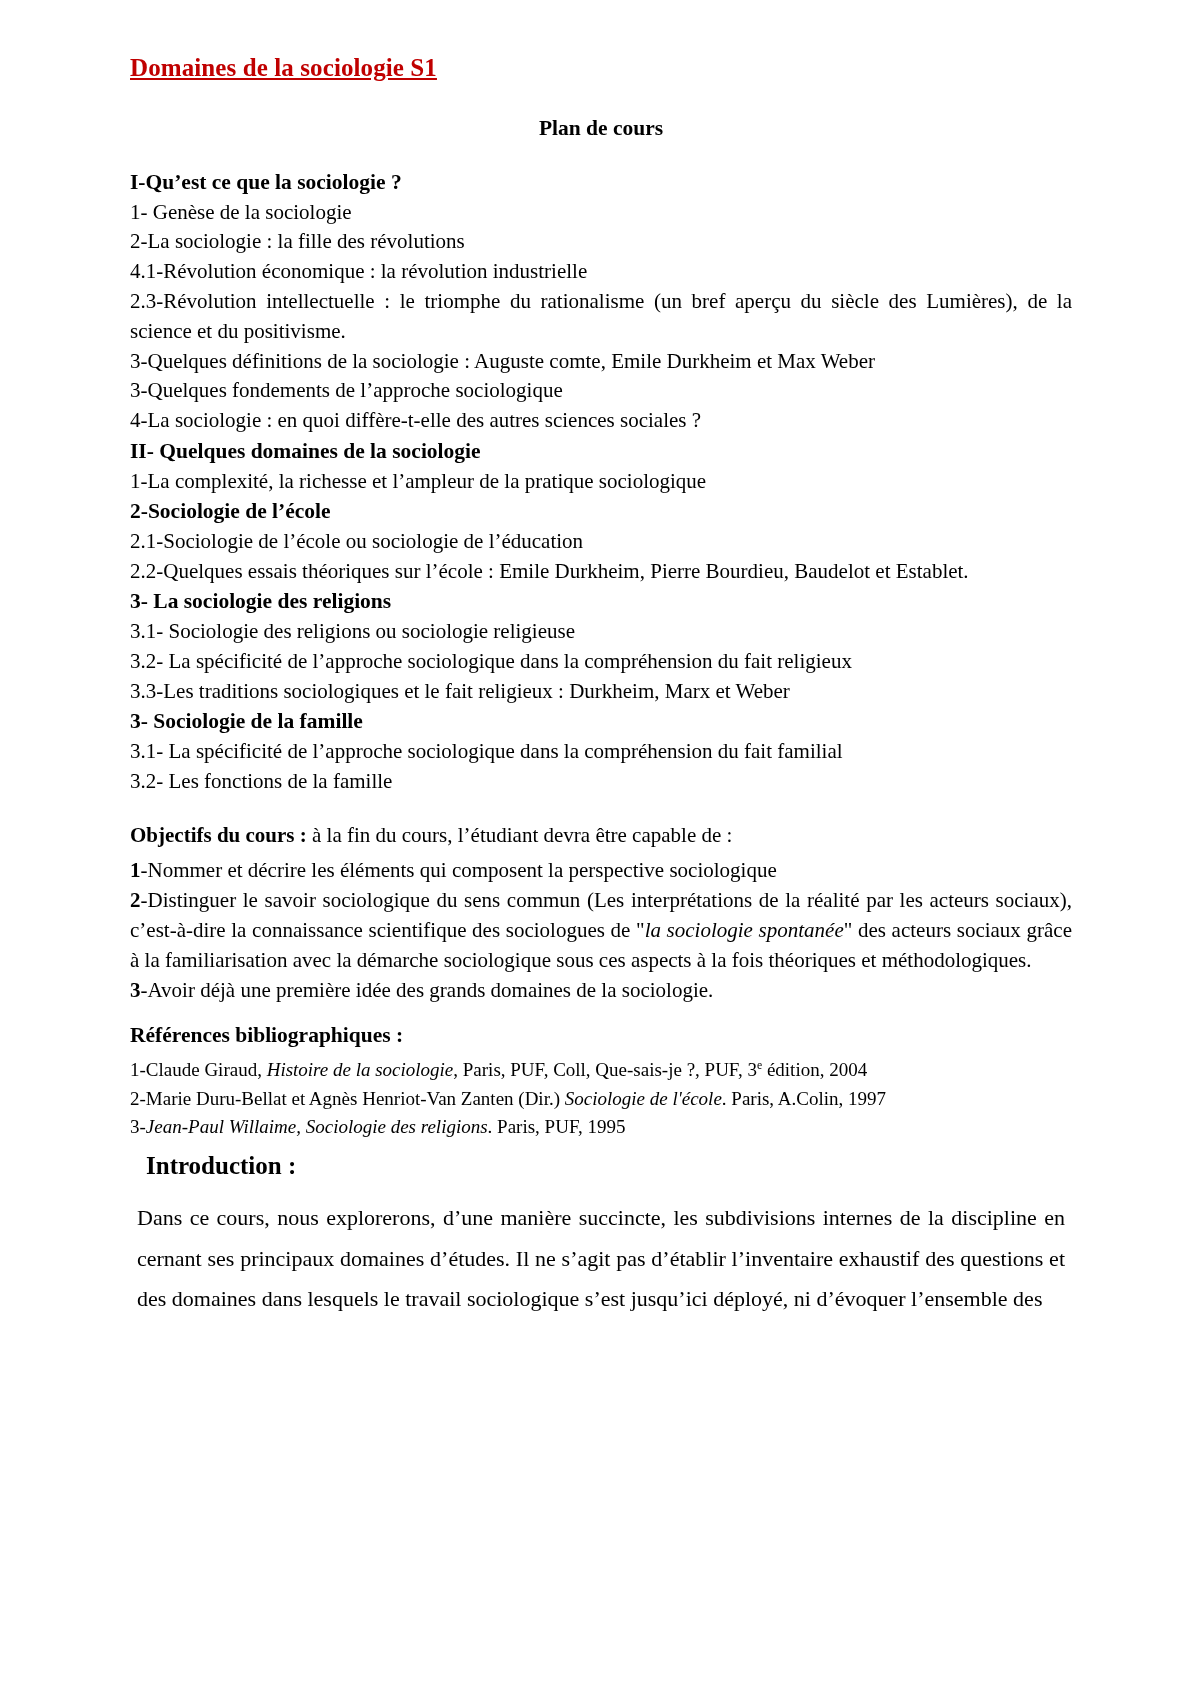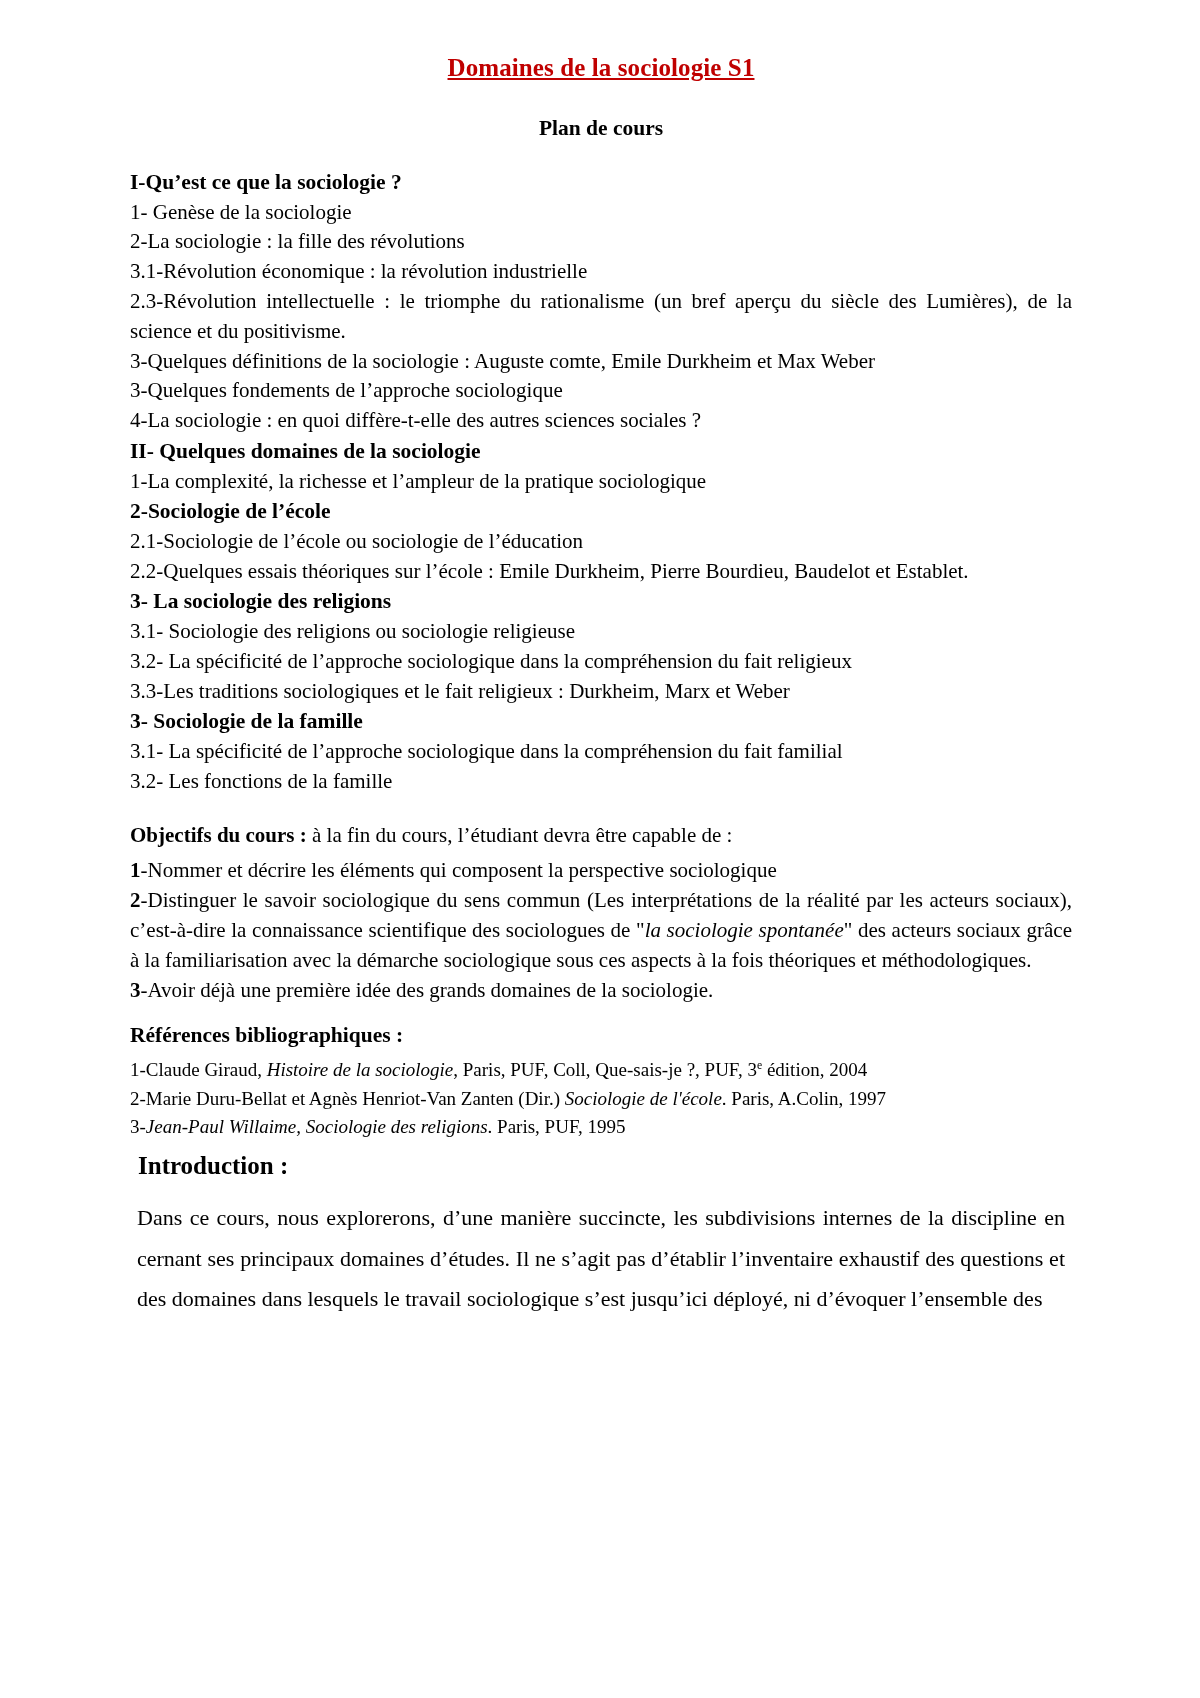--- a/index.html
+++ b/index.html
@@ -14,21 +14,21 @@
     color: #000000;
   }
   .page {
     width: 1200px;
     min-height: 1698px;
     box-sizing: border-box;
     padding: 46px 128px 40px 130px;
     background: #ffffff;
   }
   .doc-title {
-    text-align: center;
+    text-align: left;
     font-weight: bold;
     font-size: 25px;
     color: #c00000;
     text-decoration: underline;
     margin: 8px 0 34px 0;
     letter-spacing: 0.1px;
   }
   .plan-label {
     font-weight: bold;
     font-size: 21.5px;
@@ -72,21 +72,21 @@
     margin: 18px 0 8px 0;
   }
   .ref-line {
     font-size: 19px;
     line-height: 1.5;
     margin: 0;
   }
   .intro-head {
     font-weight: bold;
     font-size: 25px;
-    margin: 10px 0 18px 8px;
+    margin: 10px 0 18px 16px;
   }
   .intro-body {
     font-size: 22px;
     line-height: 1.85;
     text-align: justify;
     margin: 7px;
   }
   sup {
     font-size: 0.62em;
     vertical-align: super;
@@ -98,21 +98,21 @@
 
 <div class="page">
 
   <div class="doc-title">Domaines de la sociologie S1</div>
 
   <div class="plan-label">Plan de cours</div>
 
   <div class="section-head">I-Qu’est ce que la sociologie ?</div>
   <div class="line">1- Genèse  de la sociologie</div>
   <div class="line">2-La sociologie : la fille des révolutions</div>
-  <div class="line">3.1-Révolution économique : la révolution industrielle</div>
+  <div class="line">4.1-Révolution économique : la révolution industrielle</div>
   <div class="line justify">2.3-Révolution intellectuelle : le triomphe du rationalisme (un bref aperçu du siècle des Lumières), de la science et du positivisme.</div>
   <div class="line">3-Quelques définitions de la sociologie : Auguste comte, Emile Durkheim et Max Weber</div>
   <div class="line">3-Quelques fondements de l’approche sociologique</div>
   <div class="line">4-La sociologie : en quoi diffère-t-elle des autres sciences sociales ?</div>
 
   <div class="section-head">II- Quelques domaines de la sociologie</div>
   <div class="line">1-La complexité, la richesse et l’ampleur de la pratique sociologique</div>
 
   <div class="section-head">2-Sociologie de l’école</div>
   <div class="line">2.1-Sociologie de l’école ou sociologie de l’éducation</div>

